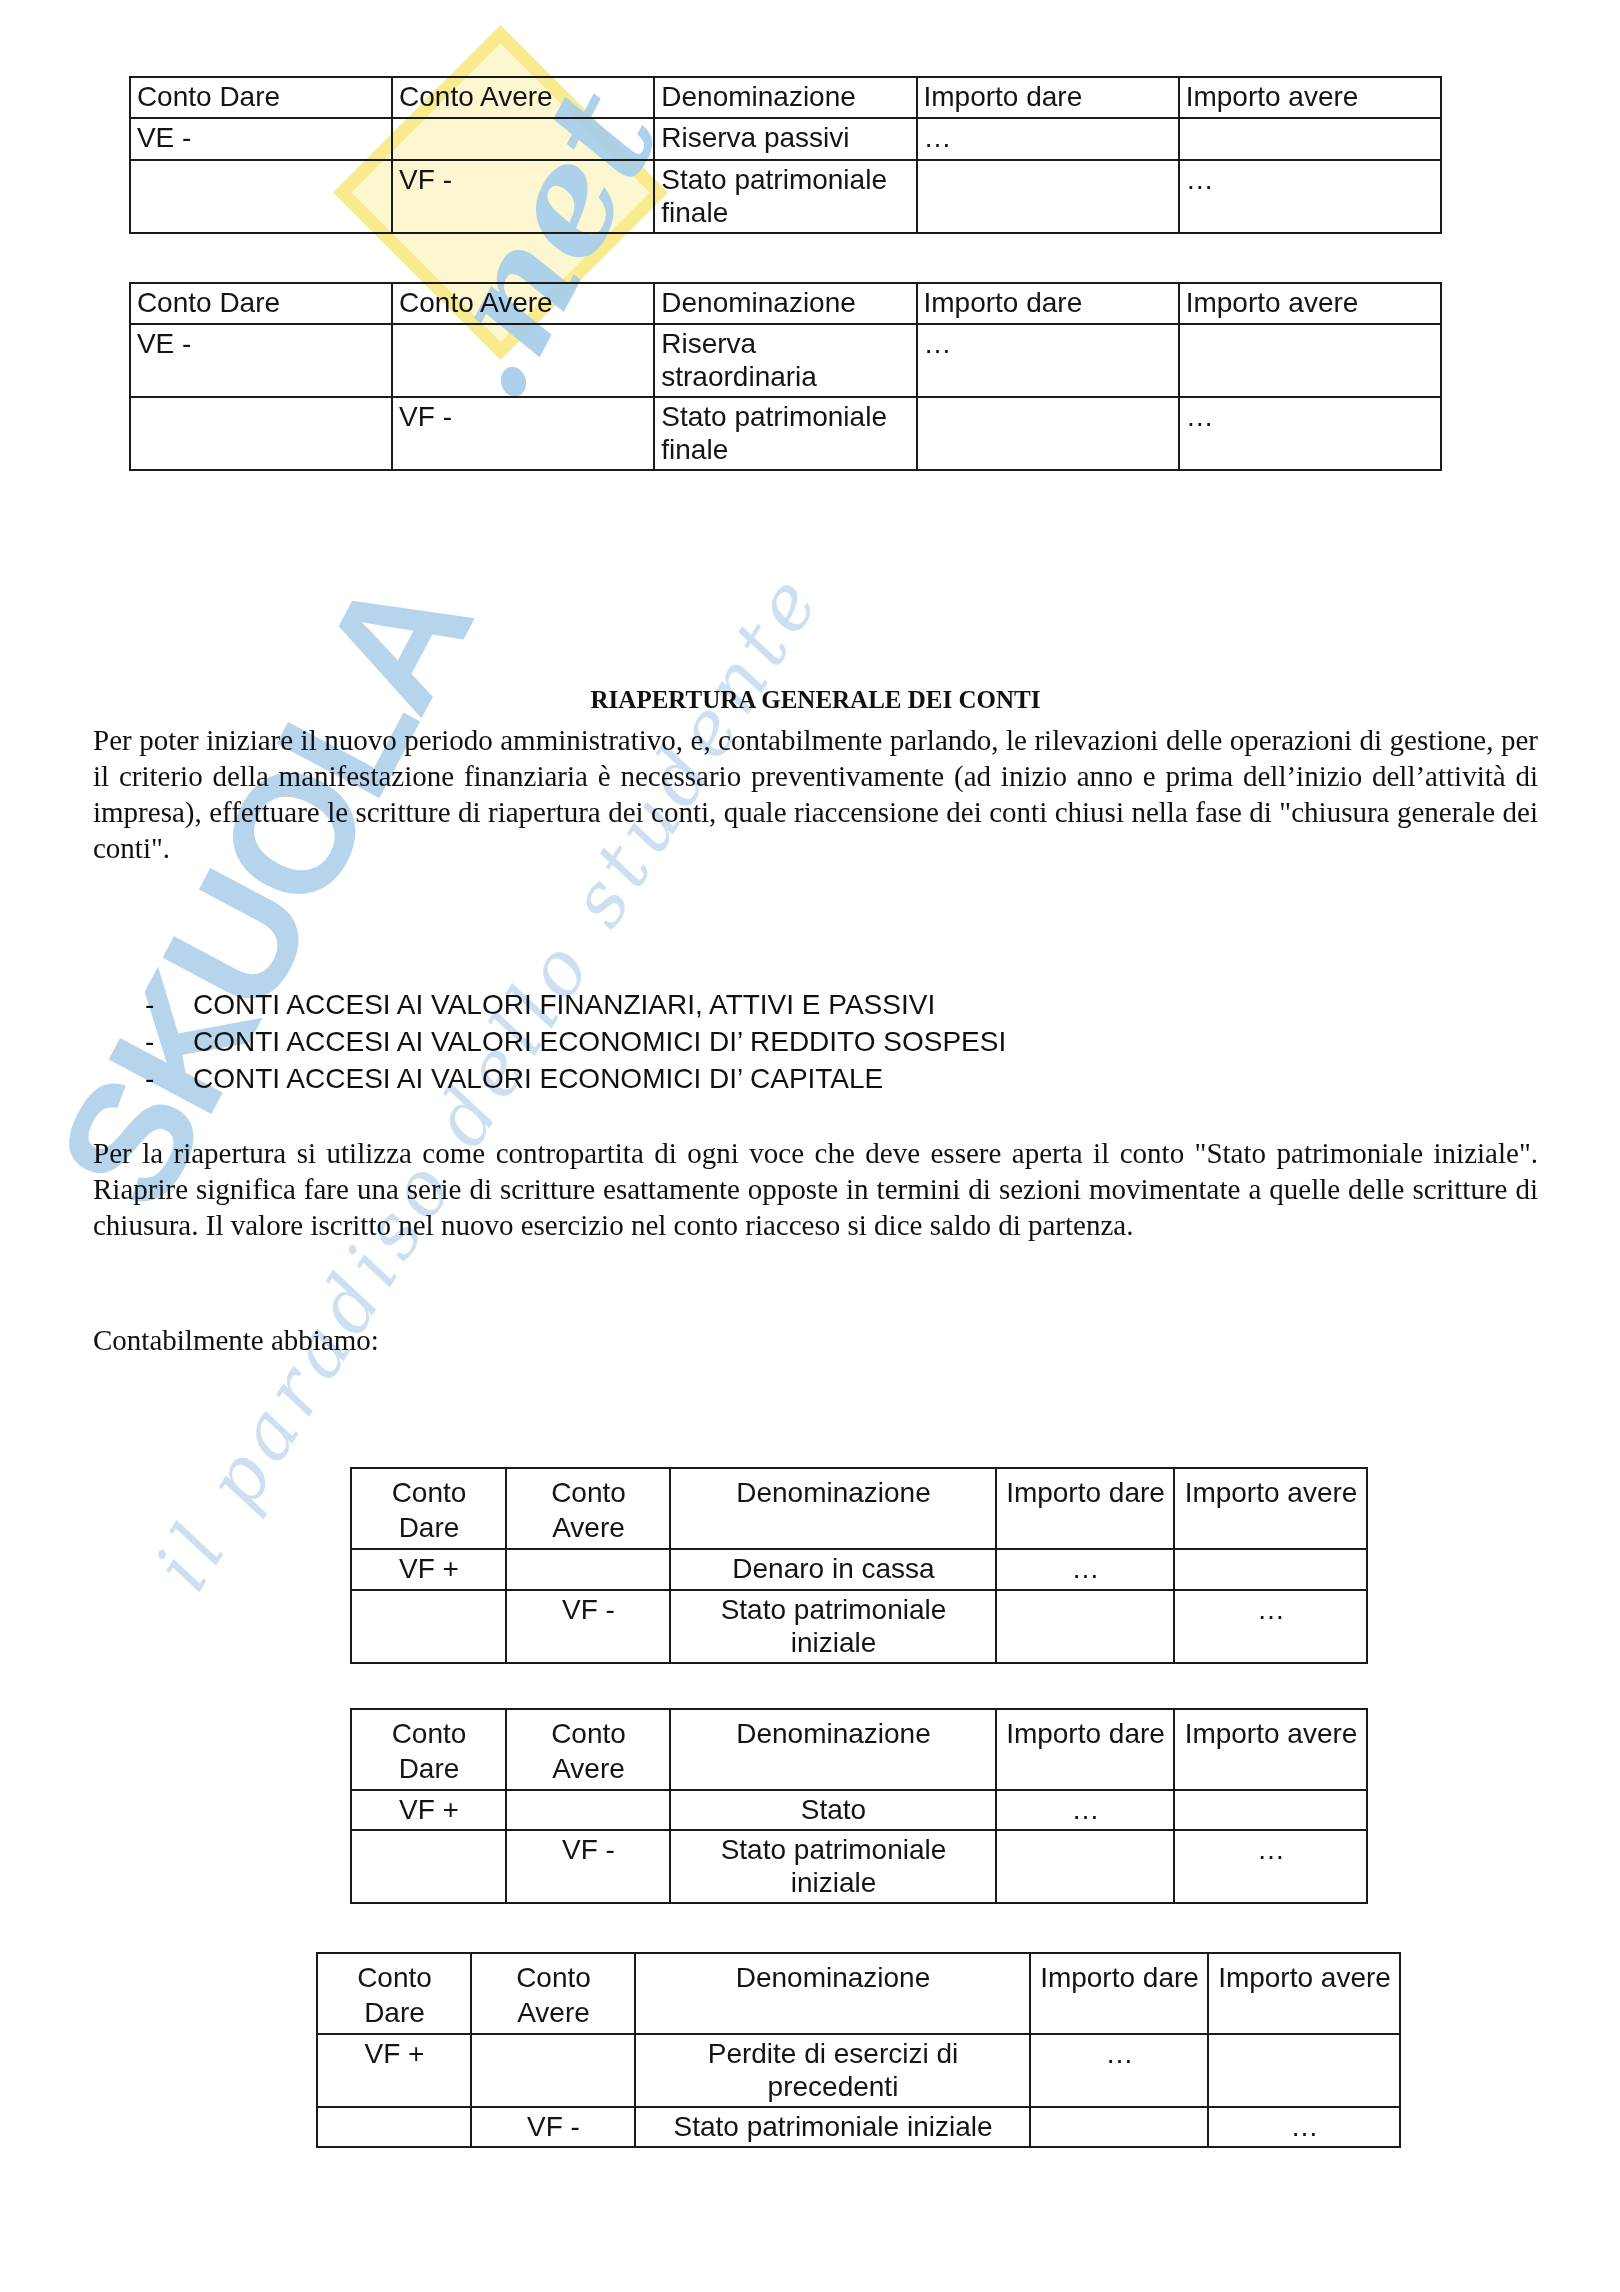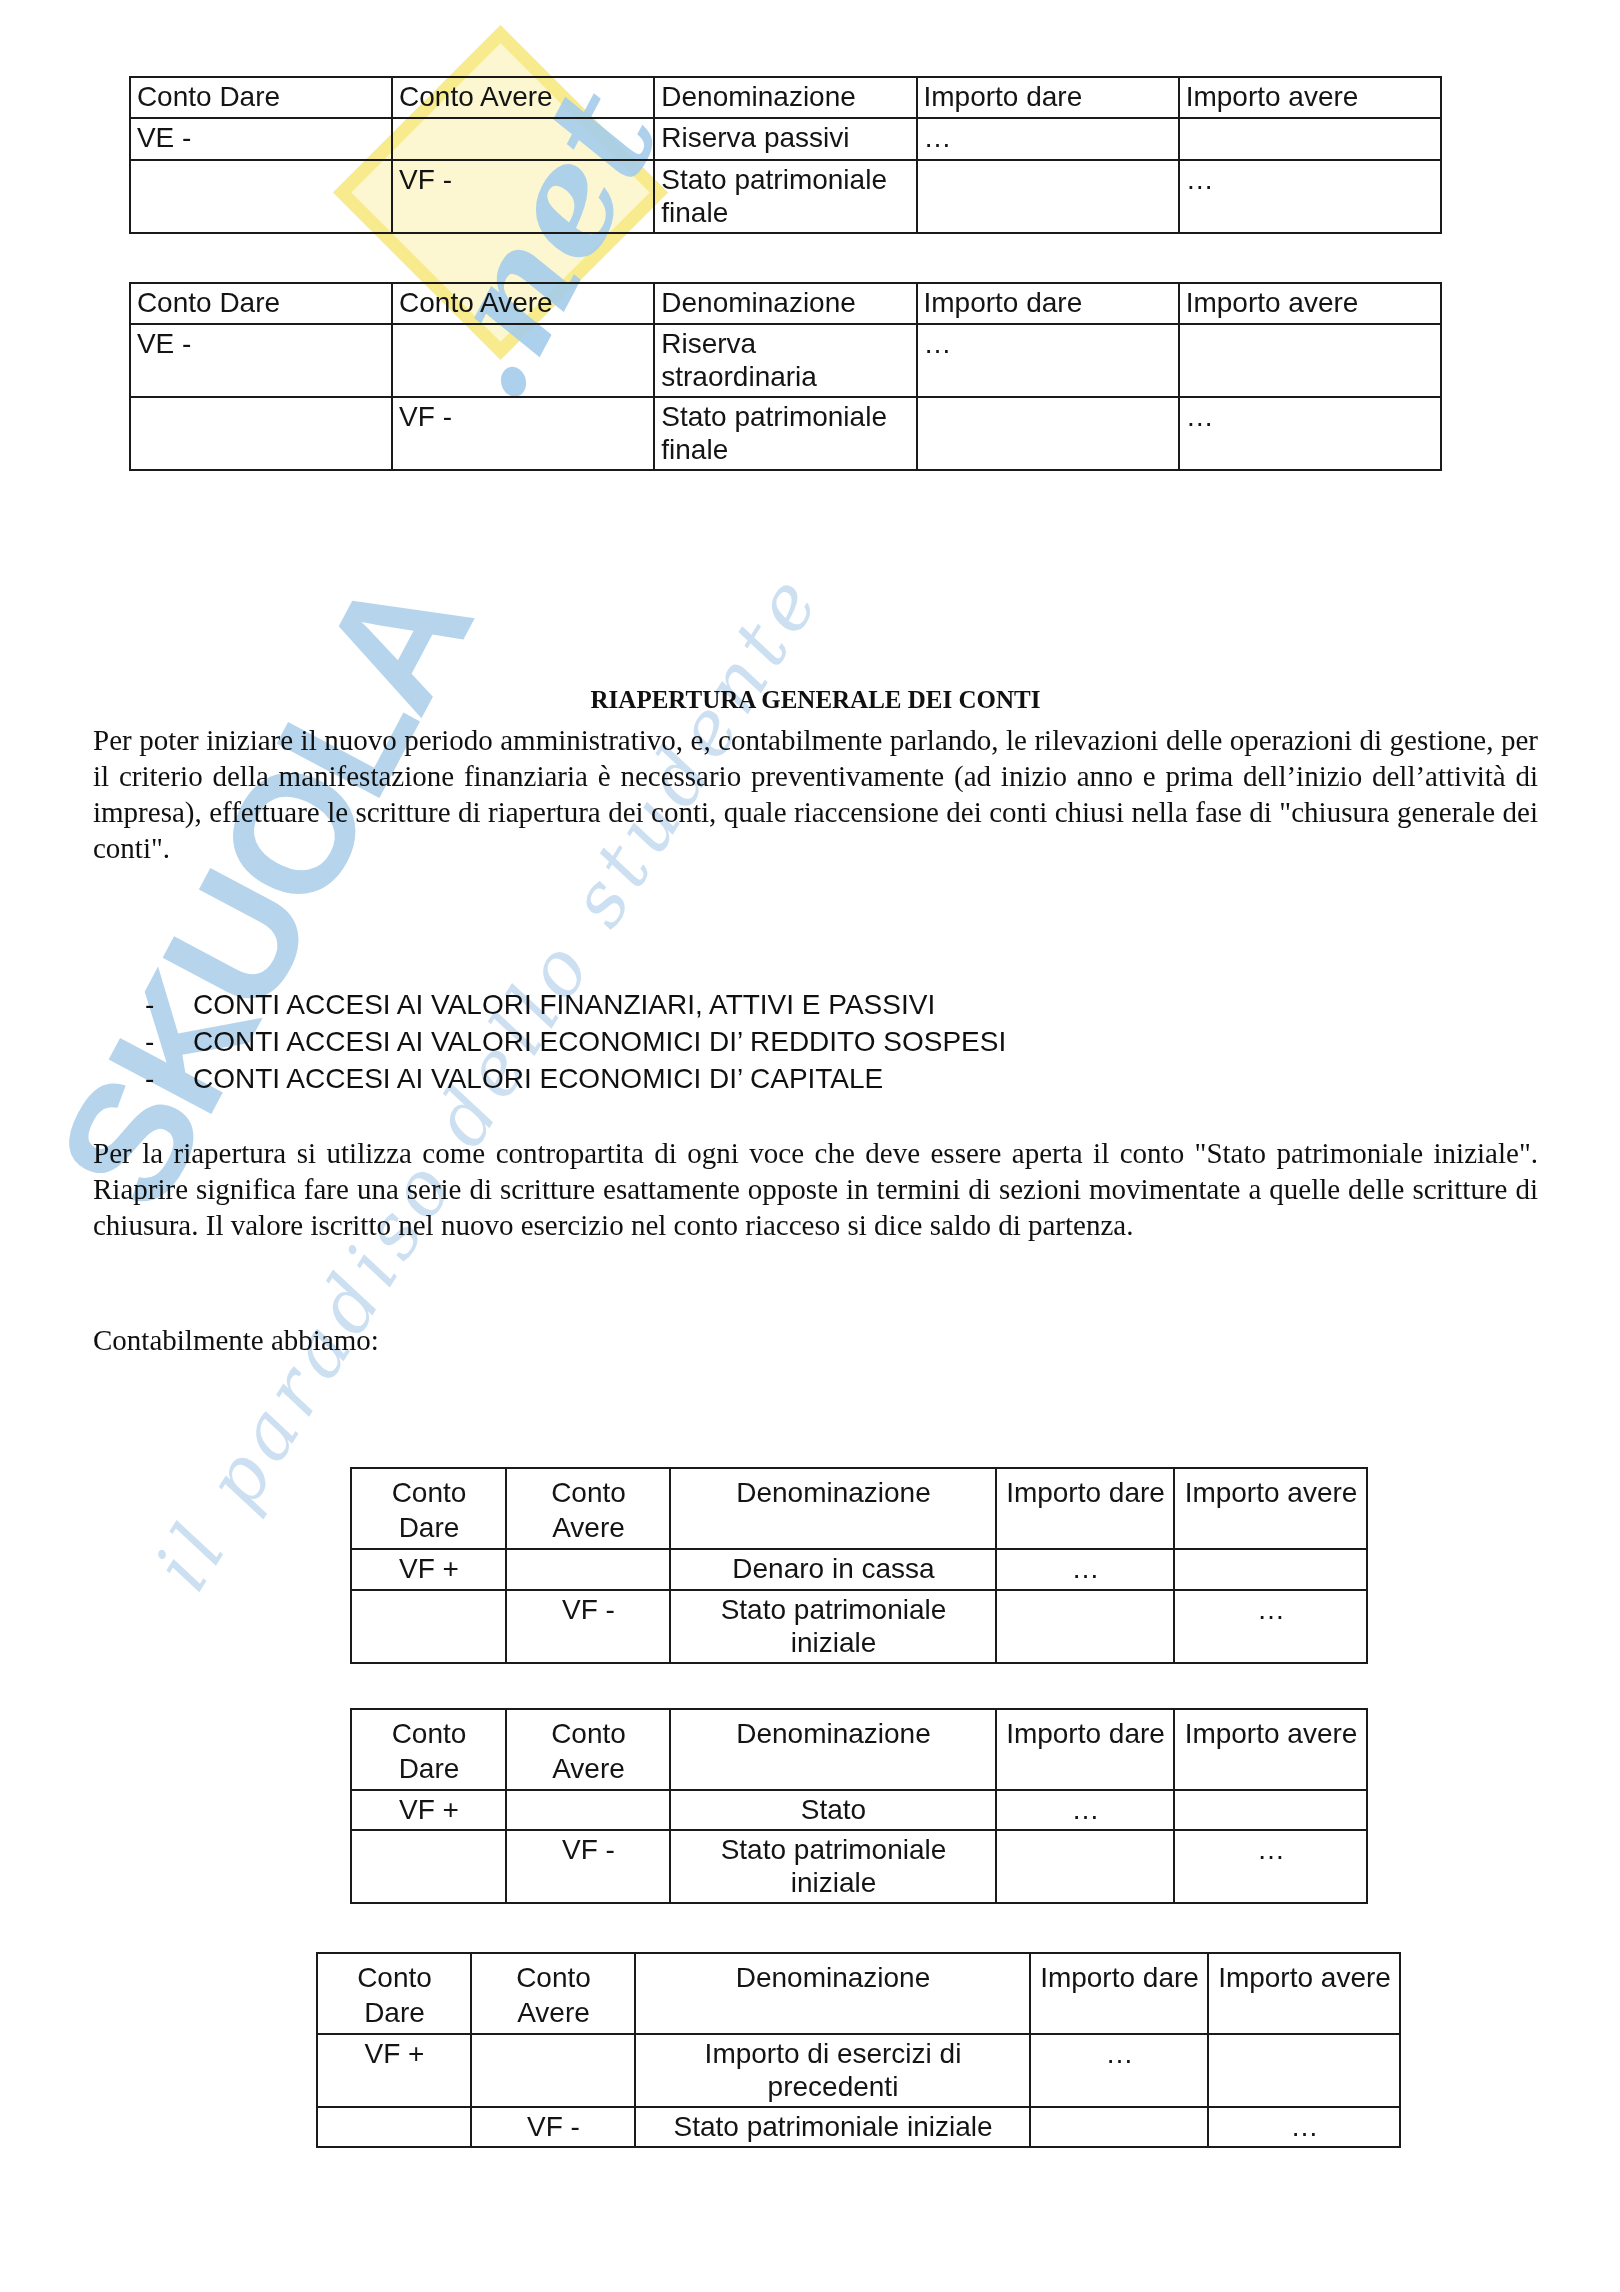--- a/index.html
+++ b/index.html
@@ -250,21 +250,21 @@
         <th>Conto Avere</th>
         <th>Denominazione</th>
         <th>Importo dare</th>
         <th>Importo avere</th>
       </tr>
     </thead>
     <tbody>
       <tr style="height:72px">
         <td>VF +</td>
         <td></td>
-        <td>Importo di esercizi di precedenti</td>
+        <td>Perdite di esercizi di precedenti</td>
         <td>…</td>
         <td></td>
       </tr>
       <tr style="height:37px">
         <td></td>
         <td>VF -</td>
         <td>Stato patrimoniale iniziale</td>
         <td></td>
         <td>…</td>
       </tr>

